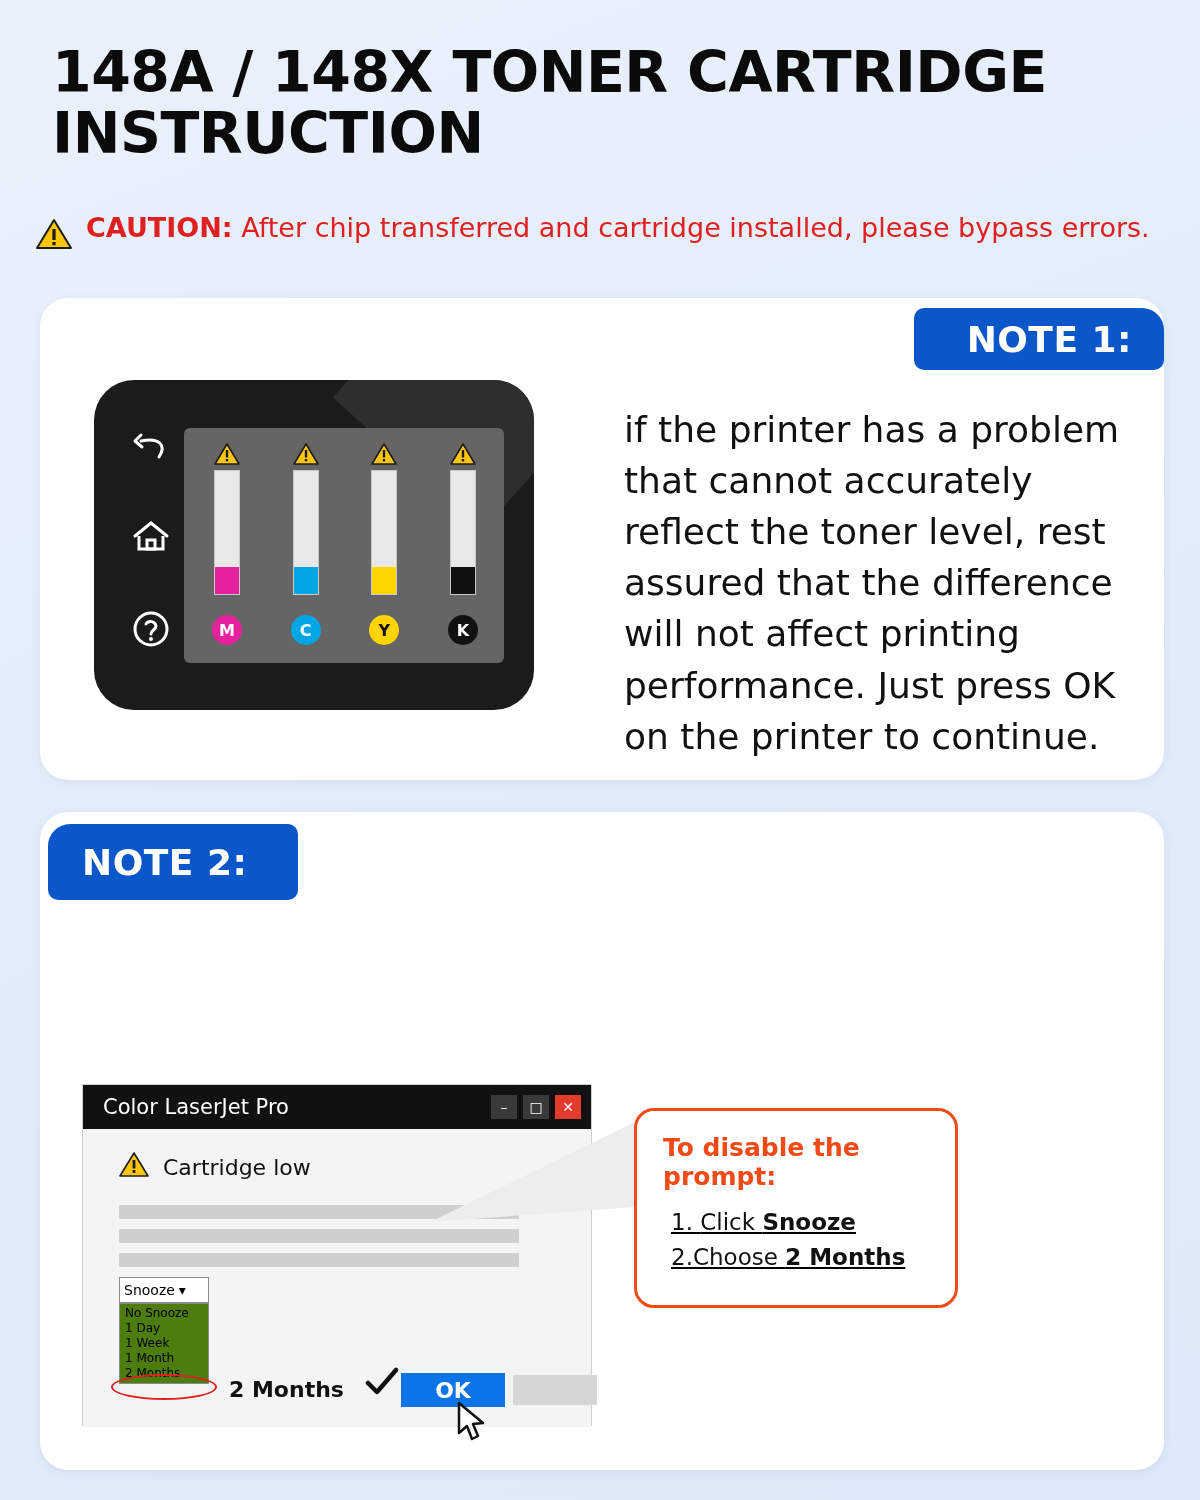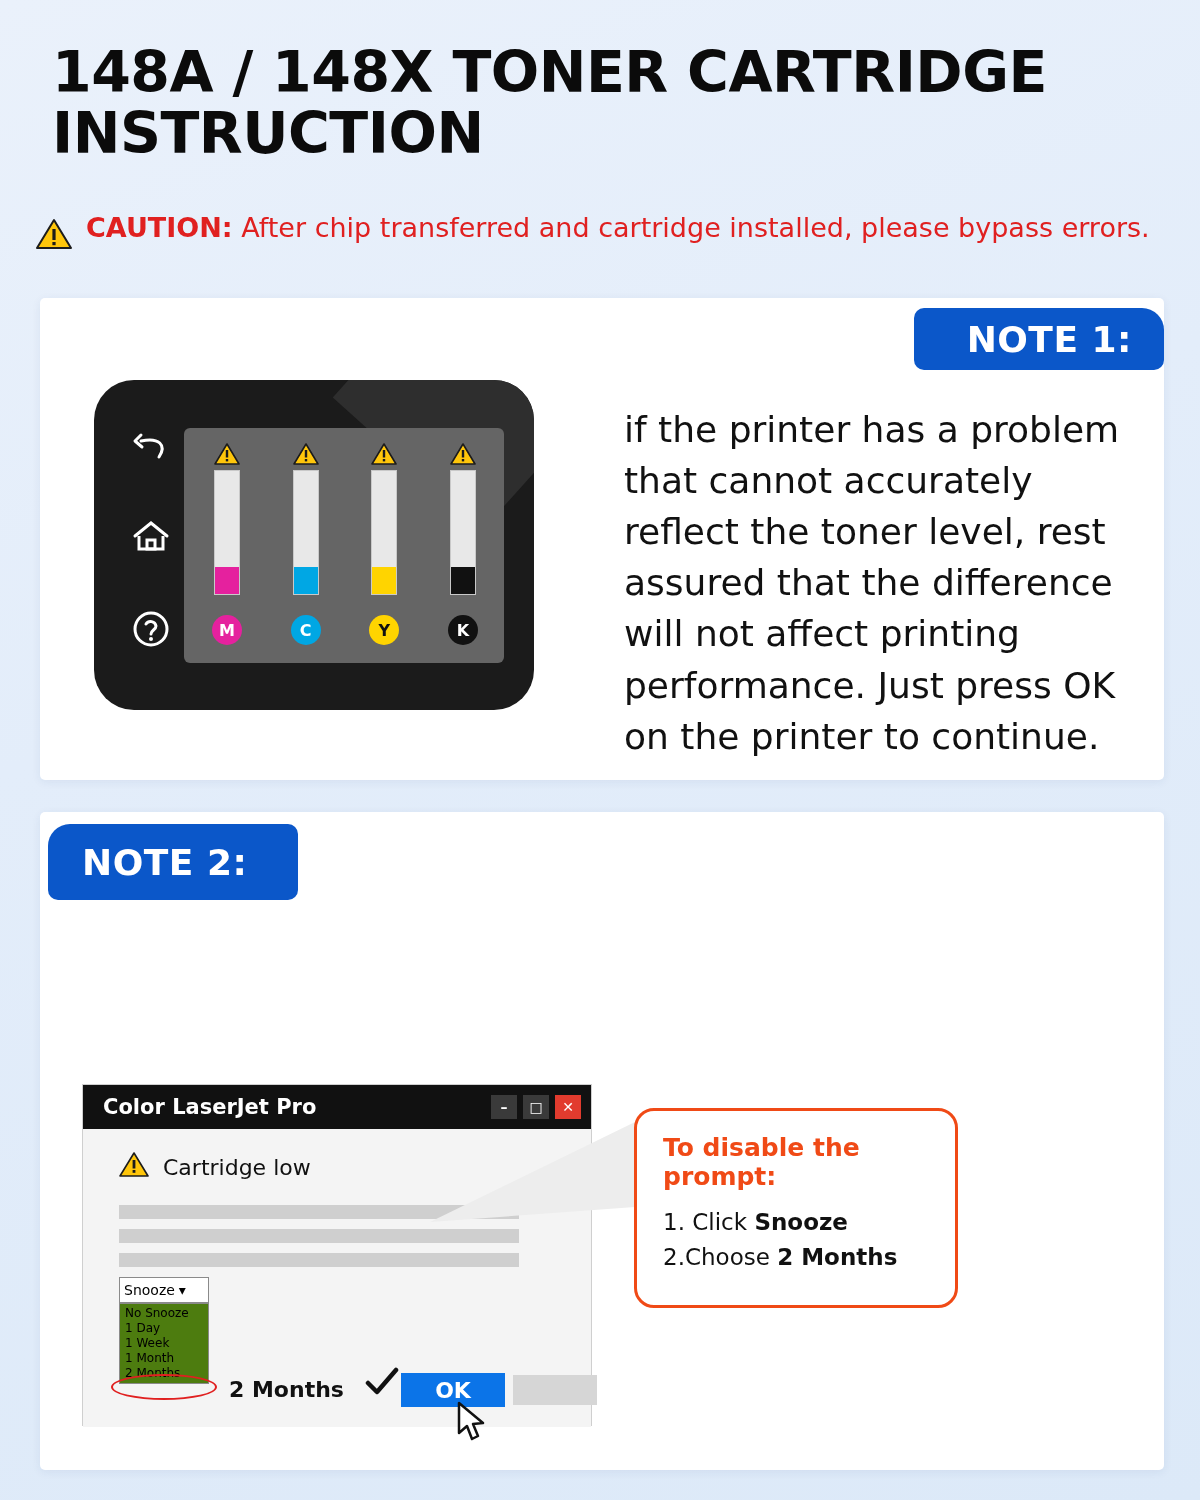--- a/index.html
+++ b/index.html
@@ -44,21 +44,21 @@
     line-height: 1.22;
     color: #e02020;
   }
   .caution-text b { font-weight: bold; }
   .caution-rest { color: #e02020; font-weight: normal; }
 
   
   .card {
     position: absolute;
     background: #ffffff;
-    border-radius: 5px;
+    border-radius: 28px;
     box-shadow: 0 2px 10px rgba(30,60,110,0.07);
   }
   #card1 { left: 40px; top: 298px; width: 1124px; height: 482px; }
   #card2 { left: 40px; top: 812px; width: 1124px; height: 658px; }
 
   
   .note-badge {
     position: absolute;
     background: #0b57c9;
     color: #fff;
@@ -201,21 +201,21 @@
     border: 1px solid #cfcfcf;
   }
   .dlg-title {
     height: 44px;
     background: #111;
     color: #fff;
     display: flex;
     align-items: center;
     padding: 0 10px 0 20px;
     font-size: 21px;
-    font-weight: bold;
+    font-weight: normal;
   }
   .dlg-title-spacer { flex: 1; }
   .win-btn {
     width: 26px; height: 24px;
     margin-left: 6px;
     background: #3a3a3a;
     color: #fff;
     font-size: 14px;
     display: flex; align-items: center; justify-content: center;
   }
@@ -276,21 +276,21 @@
     border: 3px solid #f04a16;
     border-radius: 20px;
     background: #fff;
     padding: 22px 26px;
   }
   .callout h4 {
     margin: 0 0 14px 0;
     font-size: 25px;
     color: #f04a16;
   }
-  .callout ol { margin: 0; padding: 0; list-style: none; }
+  .callout ol { margin: 8px; padding: 0; list-style: none; text-decoration: underline; }
   .callout li { font-size: 23px; line-height: 1.5; color: #111; }
   .callout li b { font-weight: bold; }
   .tail { position: absolute; left: 380px; top: 300px; }
 </style>
 </head>
 <body>
 
 <div class="page-title">148A / 148X TONER CARTRIDGE INSTRUCTION</div>
 
 <div class="caution-row">

